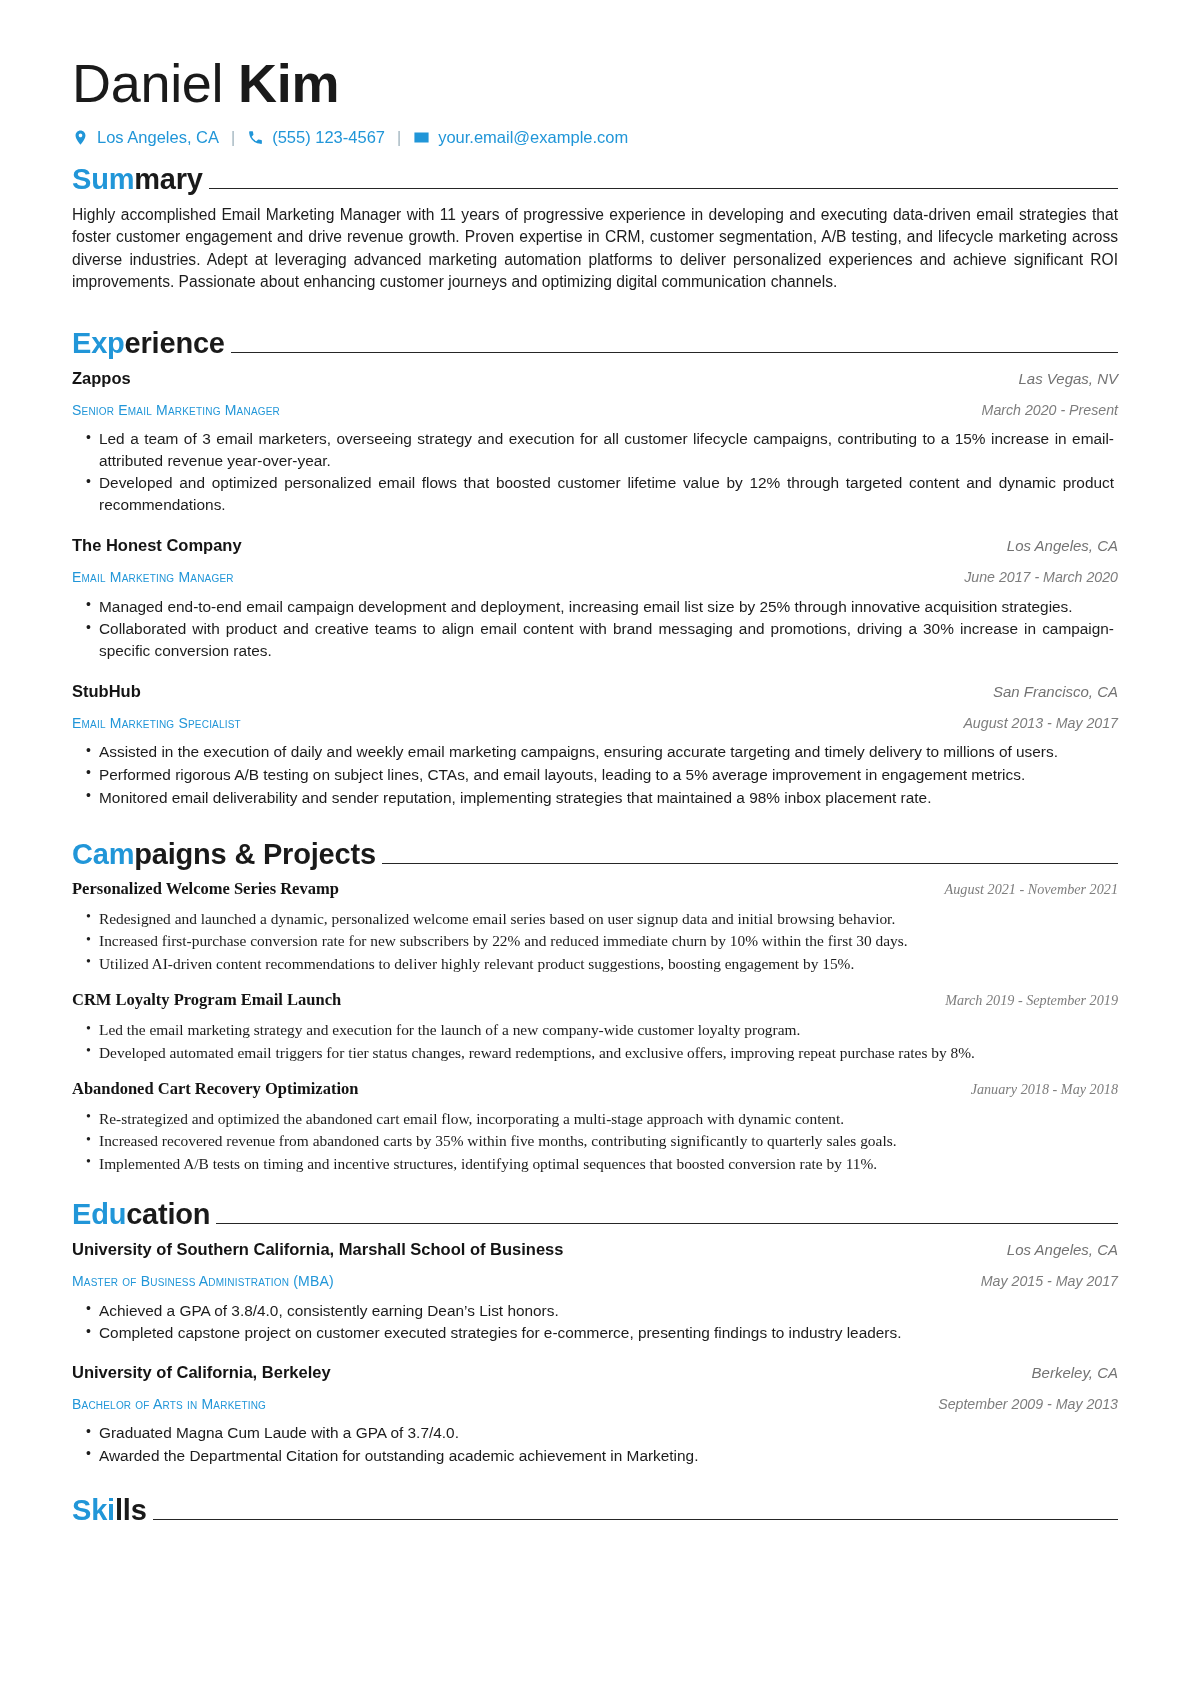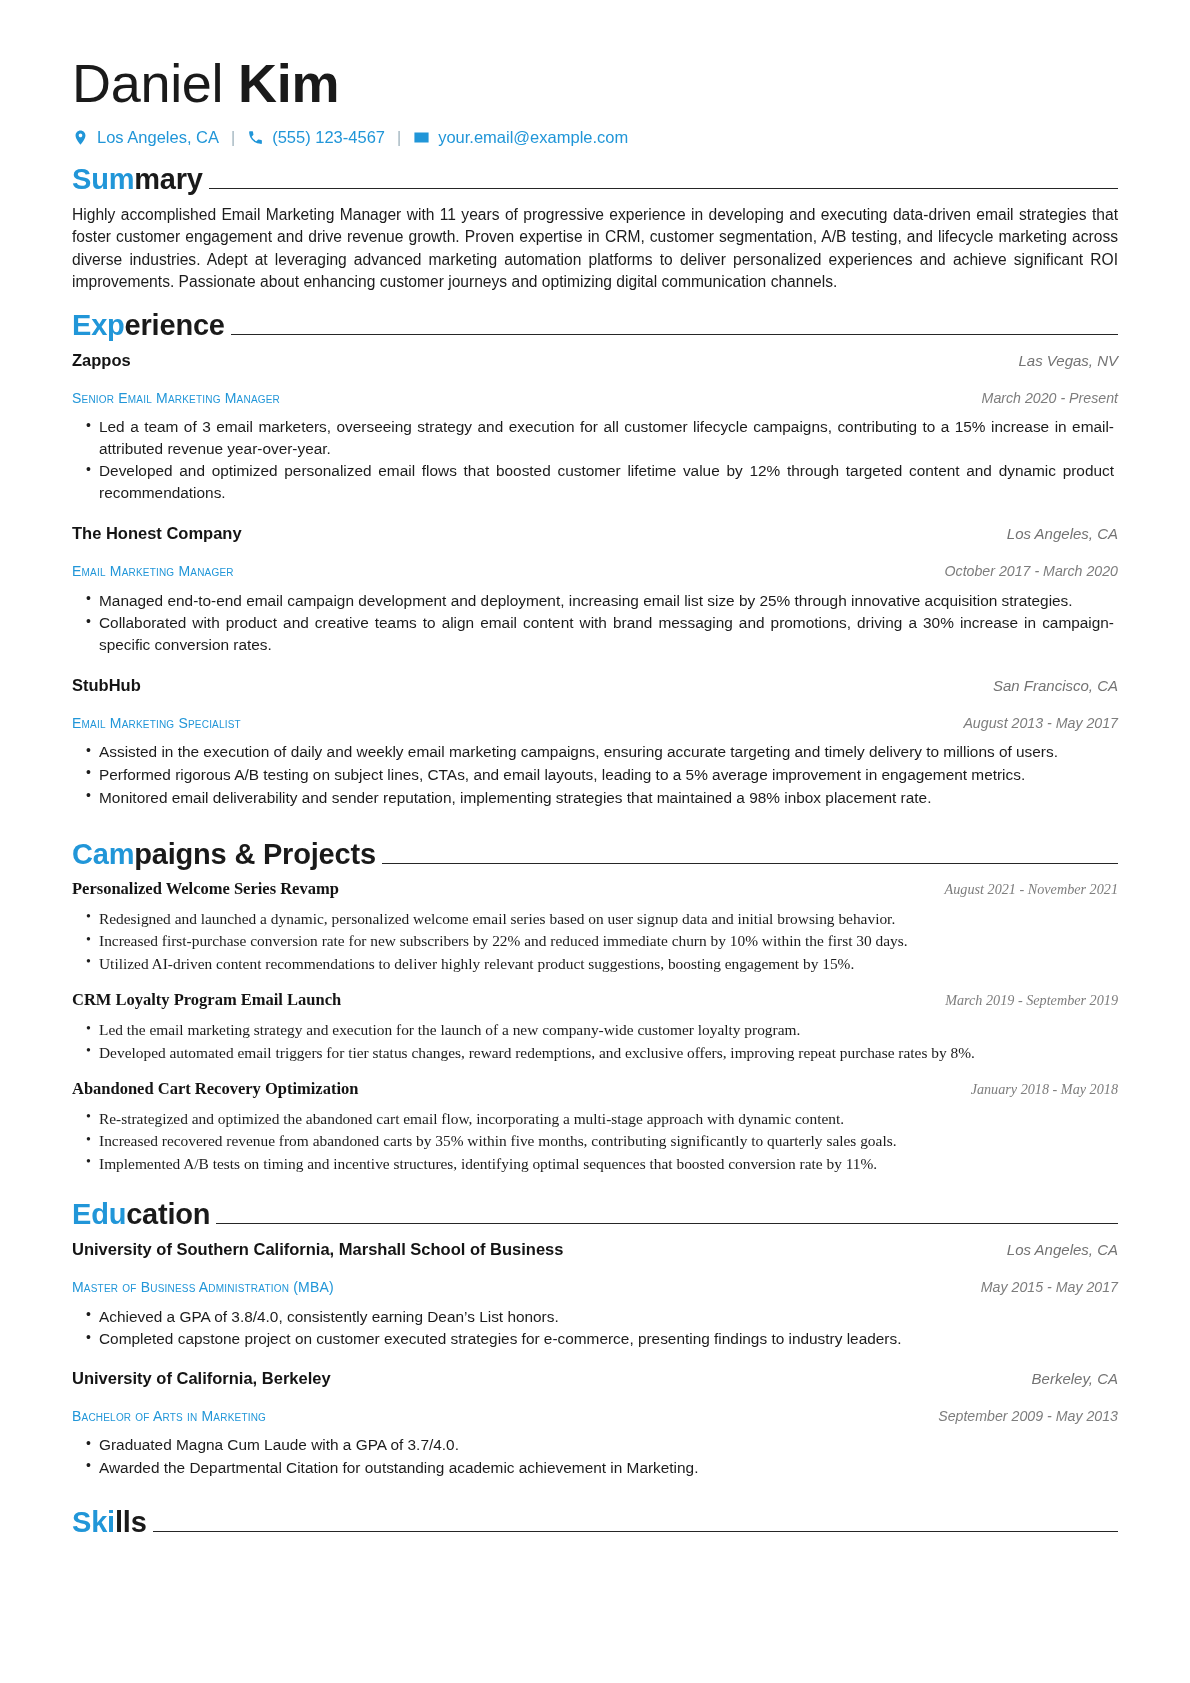--- a/index.html
+++ b/index.html
@@ -80,21 +80,21 @@
     margin-left: 6px;
     margin-bottom: 5px;
   }
 
   
   .summary-text {
     font-size: 15.6px;
     line-height: 1.42;
     text-align: justify;
     color: #1c1c1c;
-    margin-bottom: 18px;
+    margin-bottom: 36px;
     hyphens: auto;
   }
 
   
   .entry { margin-bottom: 14px; }
   .entry-top {
     display: flex;
     justify-content: space-between;
     align-items: baseline;
   }
@@ -109,21 +109,21 @@
     font-style: italic;
     color: #737373;
     text-align: right;
     white-space: nowrap;
     line-height: 1.25;
   }
   .entry-sub {
     display: flex;
     justify-content: space-between;
     align-items: center;
-    margin-top: 18px;
+    margin-top: 12px;
   }
   .role {
     font-size: 14px;
     color: #2196d8;
     font-variant: small-caps;
     font-feature-settings: "smcp" 1;
     letter-spacing: 0.2px;
     line-height: 1.3;
   }
   .dates {
@@ -239,21 +239,21 @@
 
     <div class="spacer-sm"></div>
 
     <div class="entry">
       <div class="entry-top">
         <div class="org">The Honest Company</div>
         <div class="loc">Los Angeles, CA</div>
       </div>
       <div class="entry-sub">
         <div class="role">Email Marketing Manager</div>
-        <div class="dates">October 2017 - March 2020</div>
+        <div class="dates">June 2017 - March 2020</div>
       </div>
       <ul class="bullets">
         <li>Managed end-to-end email campaign development and deployment, increasing email list size by 25% through innovative acquisition strategies.</li>
         <li>Collaborated with product and creative teams to align email content with brand messaging and promotions, driving a 30% increase in campaign-specific conversion rates.</li>
       </ul>
     </div>
 
     <div class="spacer-sm"></div>
 
     <div class="entry">

